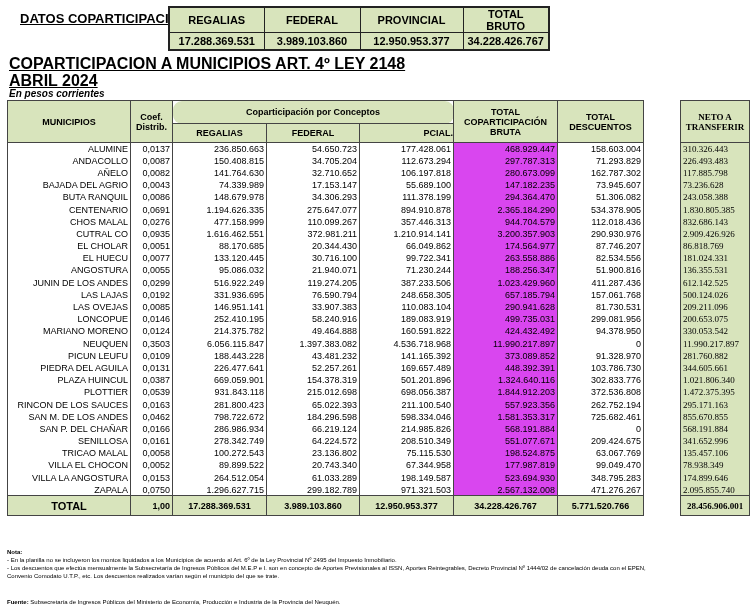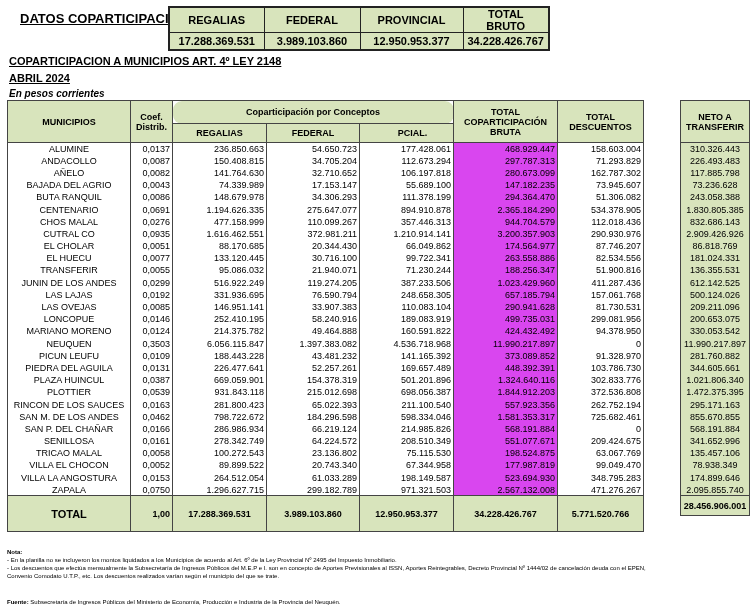--- a/index.html
+++ b/index.html
@@ -19,21 +19,21 @@
     font-weight: bold; font-size: 11px; text-align: center;
     height: 17px; padding: 0 4px;
   }
   table.summary td.c1 { width: 95px; }
   table.summary td.c2 { width: 96px; }
   table.summary td.c3 { width: 103px; }
   table.summary td.c4 { width: 80px; }
 
   .title {
     position: absolute; left: 9px; font-weight: bold;
-    text-decoration: underline; font-size: 11px;
+    text-decoration: underline; font-size: 16px;
   }
   .title.t1 { top: 55px; }
   .title.t2 { top: 72px; }
   .subtitle {
     position: absolute; left: 9px; top: 88px;
     font-weight: bold; font-style: italic; font-size: 10px;
   }
 
   table.main {
     position: absolute; left: 7px; top: 100px;
@@ -42,39 +42,39 @@
   }
   table.main th {
     background: #d8e4bc; border: 1px solid #444;
     font-weight: bold; font-size: 9px; text-align: center;
   }
   table.main td {
     height: 12.2px; padding: 0 2px; white-space: nowrap;
     border-left: 1px solid #444; border-right: 1px solid #444;
   }
   table.main td.num { text-align: right; }
-  table.main td.muni { text-align: center; padding-left: 2px; }
+  table.main td.muni { text-align: right; padding-left: 2px; }
   table.main td.green { background: #d946ef; }
   table.main tr.total td {
     background: #d8e4bc; border: 1px solid #444;
-    font-weight: bold; height: 36px;
+    font-weight: bold; height: 20px;
   }
   table.main tr.total td.tot-label { font-size: 11px; text-align: center; }
 
   table.neto {
     position: absolute; left: 680px; top: 100px;
-    border-collapse: collapse; border: 1.5px solid #444; font-size: 9px;
+    border-collapse: collapse; border: 1.5px solid #444; font-size: 9px; font-family: Liberation Serif, serif;
   }
   table.neto th {
     background: #d8e4bc; border: 1px solid #444;
     font-weight: bold; font-size: 9px; text-align: center;
     height: 42px; width: 90px;
   }
   table.neto td {
-    background: #d8e4bc; height: 12.2px; text-align: center; padding: 0 2px;
+    background: #d8e4bc; height: 12.2px; text-align: left; padding: 0 2px;
   }
   table.neto tr.total td { border-top: 1px solid #444; font-weight: bold; height: 20px; }
 
   .notes {
     position: absolute; left: 7px; top: 548px; font-size: 6px; line-height: 8px;
     width: 740px;
   }
   .notes .bold { font-weight: bold; }
   .fuente { position: absolute; left: 7px; top: 599px; font-size: 6px; }
   .fuente .bold { font-weight: bold; }
@@ -109,21 +109,21 @@
     <tr>
       <th rowspan="2" style="width:123px;height:42px;">MUNICIPIOS</th>
       <th rowspan="2" style="width:42px;">Coef. Distrib.</th>
       <th colspan="3" style="height:23px;border-radius:9px;">Coparticipación por Conceptos</th>
       <th rowspan="2" style="width:104px;">TOTAL COPARTICIPACIÓN BRUTA</th>
       <th rowspan="2" style="width:86px;">TOTAL DESCUENTOS</th>
     </tr>
     <tr>
       <th style="width:94px;height:19px;">REGALIAS</th>
       <th style="width:93px;">FEDERAL</th>
-      <th style="width:94px;text-align:center;padding-left:12px;">PCIAL.</th>
+      <th style="width:94px;text-align:right;padding-left:12px;">PCIAL.</th>
     </tr>
   </thead>
   <tbody id="main-body">
       <tr>
         <td class="muni">ALUMINE</td>
         <td class="num">0,0137</td>
         <td class="num">236.850.663</td>
         <td class="num">54.650.723</td>
         <td class="num">177.428.061</td>
         <td class="num green">468.929.447</td>
@@ -204,21 +204,21 @@
       <tr>
         <td class="muni">EL HUECU</td>
         <td class="num">0,0077</td>
         <td class="num">133.120.445</td>
         <td class="num">30.716.100</td>
         <td class="num">99.722.341</td>
         <td class="num green">263.558.886</td>
         <td class="num">82.534.556</td>
       </tr>
       <tr>
-        <td class="muni">TRANSFERIR</td>
+        <td class="muni">ANGOSTURA</td>
         <td class="num">0,0055</td>
         <td class="num">95.086.032</td>
         <td class="num">21.940.071</td>
         <td class="num">71.230.244</td>
         <td class="num green">188.256.347</td>
         <td class="num">51.900.816</td>
       </tr>
       <tr>
         <td class="muni">JUNIN DE LOS ANDES</td>
         <td class="num">0,0299</td>

